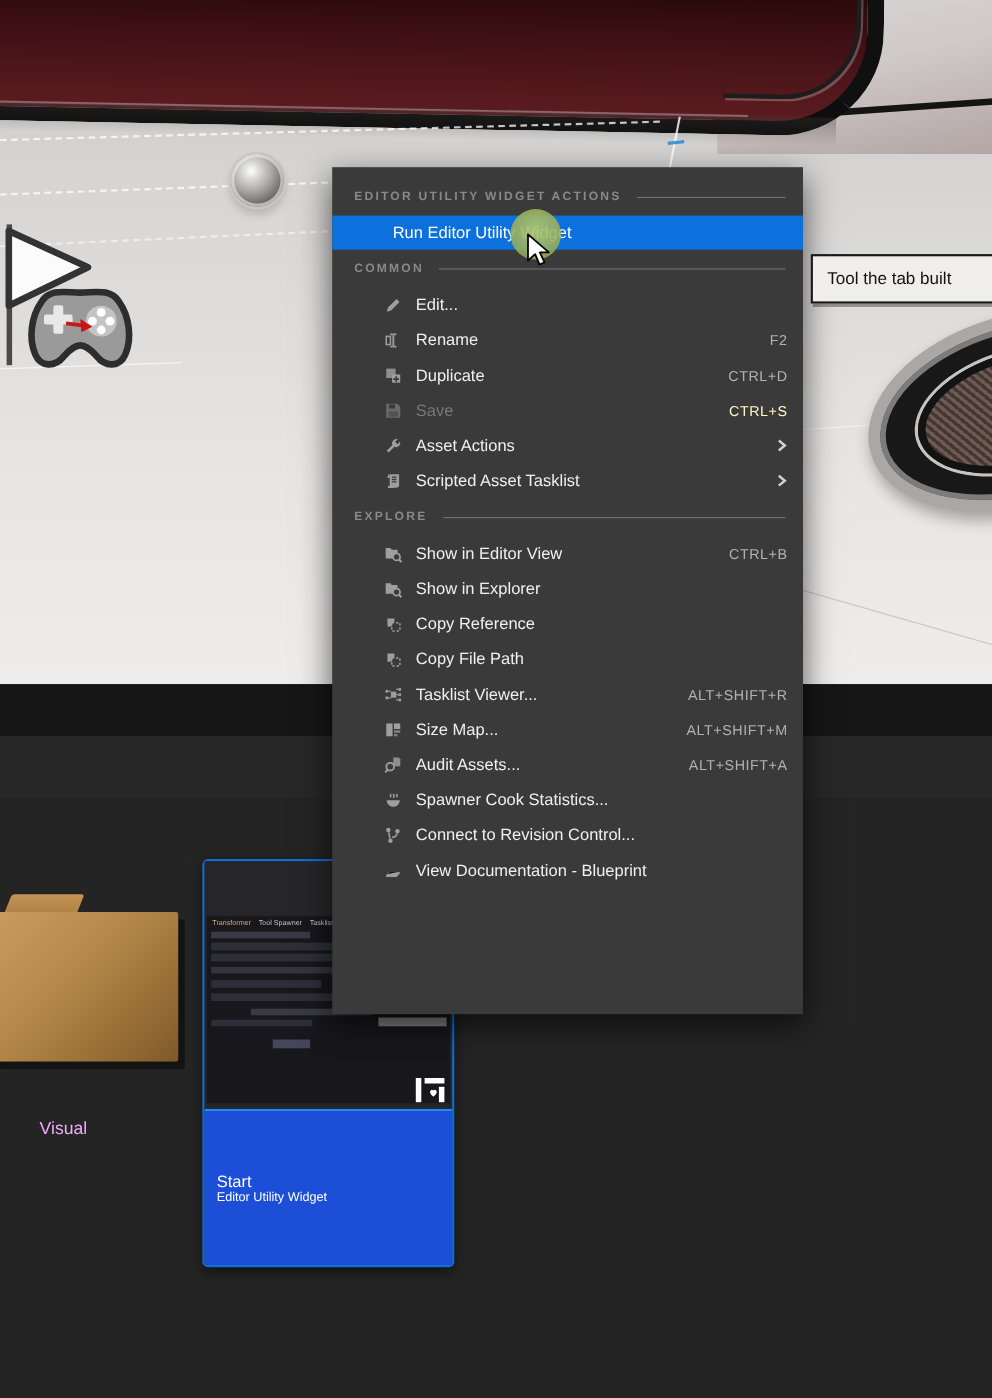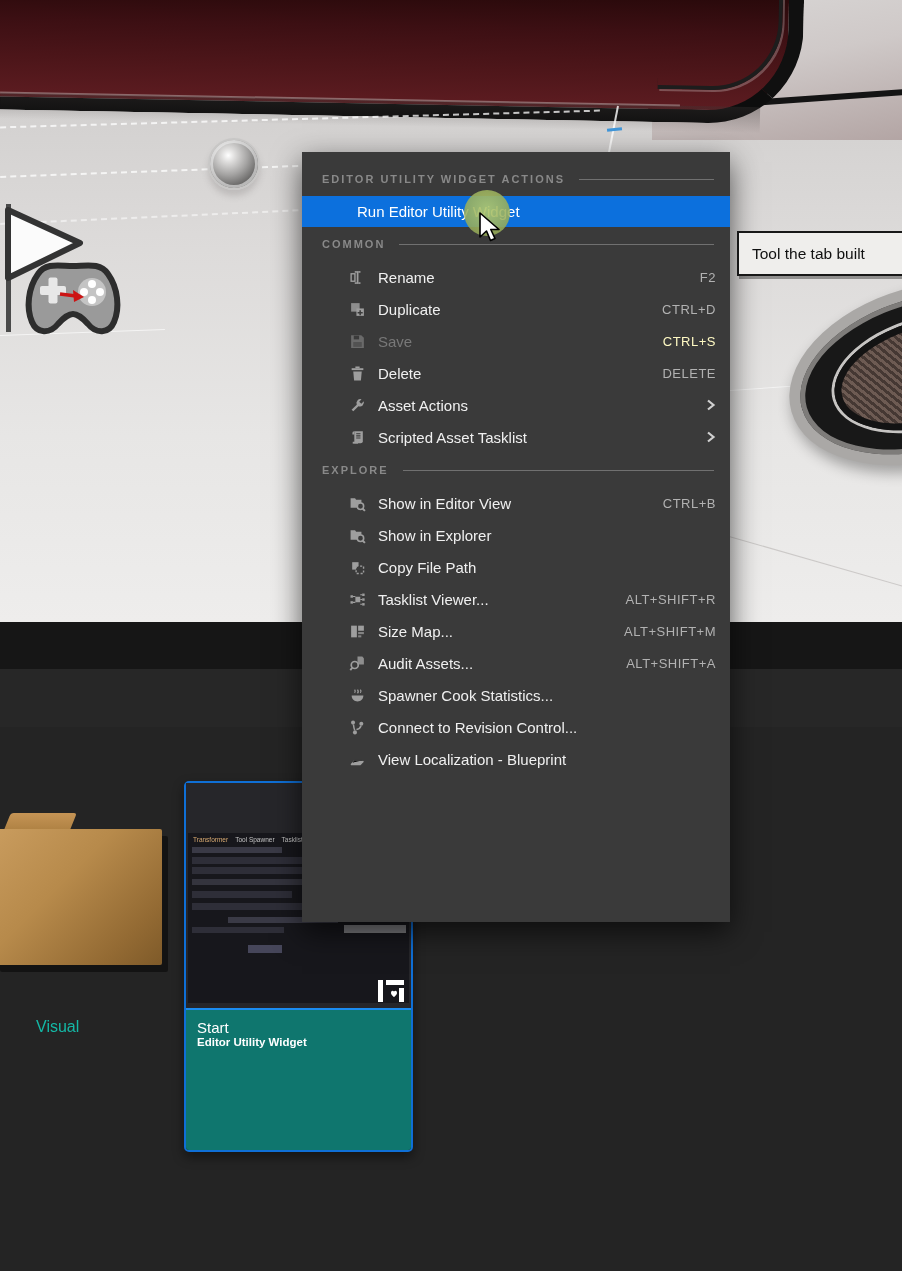--- a/index.html
+++ b/index.html
@@ -49,45 +49,45 @@
   .black-strip{position:absolute;left:0;top:622px;width:902px;height:47px;background:#161616;}
   .cb-toolbar{position:absolute;left:0;top:669px;width:902px;height:58px;background:#272727;border-bottom:1px solid #1c1c1c;}
   .cb-content{position:absolute;left:0;top:727px;width:902px;height:544px;background:#242424;}
   
   .folder{position:absolute;left:-6px;top:86px;width:170px;height:158px;}
   .folder-tab{position:absolute;left:12px;top:0;width:66px;height:24px;background:linear-gradient(180deg,#c59455,#a67a3c);
     transform:skewX(-22deg);border-radius:3px 3px 0 0;}
   .folder-body{position:absolute;left:0;top:16px;width:168px;height:136px;border-radius:2px;
     background:linear-gradient(135deg,#c99c5e 0%,#b78a4b 40%,#936a33 80%,#7e5a29 100%);
     box-shadow:6px 7px 0 rgba(0,0,0,.45);}
-  .folder-label{position:absolute;left:36px;top:291px;font-size:16px;color:#14b8a6;}
+  .folder-label{position:absolute;left:36px;top:291px;font-size:16px;color:#f0abfc;}
   
   .tile{position:absolute;left:184px;top:54px;width:229px;height:371px;border-radius:5px;
     border:2px solid #0f6fd6;background:#232327;box-shadow:0 5px 12px rgba(0,0,0,.45);box-sizing:border-box;}
   .tile-thumb{position:relative;width:100%;height:225px;background:#26262a;overflow:hidden;}
   .thumb-shot{position:absolute;left:2px;top:50px;right:2px;height:170px;background:#17171c;}
   .thumb-tabs{display:flex;gap:7px;padding:3px 5px;font-size:6.5px;color:#c3c3c3;white-space:nowrap;}
   .thumb-tabs .tab-hot{color:#d9ab72;}
   .tb-bar{position:absolute;background:#2e2e38;}
   .tb1{left:4px;top:14px;width:90px;height:6px;background:#3a3a46;}
   .tb2{left:4px;top:24px;width:150px;height:7px;}
   .tb3{left:4px;top:34px;width:120px;height:7px;}
   .tb4{left:4px;top:46px;width:140px;height:6px;background:#34343e;}
   .tb5{left:4px;top:58px;width:100px;height:7px;}
   .tb6{left:4px;top:70px;width:130px;height:7px;}
   .tb7{left:40px;top:84px;width:110px;height:6px;background:#3a3a46;}
   .tb8{left:4px;top:94px;width:92px;height:6px;}
   .tb9{left:60px;top:112px;width:34px;height:8px;background:#46465a;}
   .tb10{left:156px;top:92px;width:62px;height:8px;background:#7e7e82;}
   .widget-icon{position:absolute;right:6px;bottom:5px;width:28px;height:24px;}
-  .tile-footer{position:absolute;left:0;bottom:0;width:100%;height:142px;background:#0f766e;
+  .tile-footer{position:absolute;left:0;bottom:0;width:100%;height:142px;background:#1d4ed8;
     border-top:2px solid #1b8cf0;border-radius:0 0 3px 3px;box-sizing:border-box;
-    display:flex;flex-direction:column;justify-content:flex-start;padding:9px 11px 8px;}
+    display:flex;flex-direction:column;justify-content:center;padding:9px 11px 8px;}
   .tile-title{font-size:15px;color:#ffffff;}
-  .tile-type{font-size:11.5px;font-weight:bold;color:#ffffff;}
+  .tile-type{font-size:11.5px;font-weight:normal;color:#ffffff;}
   
   .menu{position:absolute;left:302px;top:152px;width:428px;height:770px;background:#3a3a3a;
     box-shadow:0 10px 28px rgba(0,0,0,.65);padding-top:10px;box-sizing:border-box;overflow:hidden;}
   .menu-header{height:34px;display:flex;align-items:center;padding:0 16px 0 20px;}
   .menu-header-label{font-size:11px;font-weight:bold;letter-spacing:2px;color:#898989;white-space:nowrap;}
   .menu-header-line{flex:1;height:1px;background:#707070;margin-left:14px;}
   .menu-item{height:32px;display:flex;align-items:center;padding-right:14px;color:#f0f0f0;font-size:15px;cursor:default;}
   .menu-item .mi-icon{width:18px;height:18px;margin-left:46px;display:flex;align-items:center;justify-content:center;color:#9e9e9e;flex:none;}
   .menu-item .mi-icon svg{width:17px;height:17px;display:block;}
   .menu-item .mi-label{margin-left:12px;white-space:nowrap;}
@@ -209,20 +209,28 @@
       </div>
     </div>
     <div class="menu-section">
       <div class="menu-header">
         <span class="menu-header-label">COMMON</span>
         <span class="menu-header-line"></span>
       </div>
       <div class="menu-item">
         <span class="mi-icon">
           <svg viewBox="0 0 16 16">
+            <path d="M2.5 13.5l1-3.6 7.3-7.3 2.6 2.6-7.3 7.3-3.6 1z" fill="currentColor"></path>
+          </svg>
+        </span>
+        <span class="mi-label">Edit...</span>
+      </div>
+      <div class="menu-item">
+        <span class="mi-icon">
+          <svg viewBox="0 0 16 16">
             <rect x="2" y="4.5" width="3.6" height="7" fill="none" stroke="currentColor" stroke-width="1.3"></rect>
             <rect x="7.3" y="2" width="1.6" height="12" fill="currentColor"></rect>
             <rect x="5.4" y="2" width="2" height="1.5" fill="currentColor"></rect>
             <rect x="8.8" y="2" width="2" height="1.5" fill="currentColor"></rect>
             <rect x="5.4" y="12.5" width="2" height="1.5" fill="currentColor"></rect>
             <rect x="8.8" y="12.5" width="2" height="1.5" fill="currentColor"></rect>
           </svg>
         </span>
         <span class="mi-label">Rename</span>
         <span class="mi-shortcut">F2</span>
@@ -245,31 +253,20 @@
             <rect x="4.5" y="2.5" width="5" height="3.5" fill="#3a3a3a"></rect>
             <rect x="4" y="8.5" width="8" height="4.5" fill="#3a3a3a" opacity=".5"></rect>
           </svg>
         </span>
         <span class="mi-label">Save</span>
         <span class="mi-shortcut">CTRL+S</span>
       </div>
       <div class="menu-item">
         <span class="mi-icon">
           <svg viewBox="0 0 16 16">
-            <rect x="2.5" y="3" width="11" height="1.8" fill="currentColor"></rect>
-            <rect x="6" y="1.4" width="4" height="1.6" fill="currentColor"></rect>
-            <path d="M4 6h8l-.8 8.5H4.8z" fill="currentColor"></path>
-          </svg>
-        </span>
-        <span class="mi-label">Delete</span>
-        <span class="mi-shortcut">DELETE</span>
-      </div>
-      <div class="menu-item">
-        <span class="mi-icon">
-          <svg viewBox="0 0 16 16">
             <path d="M13.9 4.1a3.7 3.7 0 01-5 4.5l-4.8 4.9L2.4 12l4.9-4.8a3.7 3.7 0 014.5-5L9.6 4.4l2 2z" fill="currentColor"></path>
           </svg>
         </span>
         <span class="mi-label">Asset Actions</span>
         <span class="mi-arrow">
           <svg width="11" height="12" viewBox="0 0 11 12">
             <polyline points="3,1.5 8.5,6 3,10.5" fill="none" stroke="currentColor" stroke-width="2.2"></polyline>
           </svg>
         </span>
       </div>
@@ -311,20 +308,29 @@
           <svg viewBox="0 0 16 16">
             <path d="M1.5 3h4.2l1 1.5h5V12h-10.2z" fill="currentColor"></path>
             <circle cx="10.8" cy="10.6" r="3" fill="#3a3a3a" stroke="currentColor" stroke-width="1.5"></circle>
             <path d="M12.9 12.9l2.1 2.1" stroke="currentColor" stroke-width="1.8"></path>
           </svg>
         </span>
         <span class="mi-label">Show in Explorer</span>
       </div>
     </div>
     <div class="menu-section">
+      <div class="menu-item">
+        <span class="mi-icon">
+          <svg viewBox="0 0 16 16">
+            <path d="M3 3h6v7H3z" fill="currentColor"></path>
+            <rect x="6.7" y="6.7" width="7" height="7" fill="#3a3a3a" stroke="currentColor" stroke-width="1.3" stroke-dasharray="2 1.7"></rect>
+          </svg>
+        </span>
+        <span class="mi-label">Copy Reference</span>
+      </div>
       <div class="menu-item">
         <span class="mi-icon">
           <svg viewBox="0 0 16 16">
             <path d="M3 3h6v7H3z" fill="currentColor"></path>
             <rect x="6.7" y="6.7" width="7" height="7" fill="#3a3a3a" stroke="currentColor" stroke-width="1.3" stroke-dasharray="2 1.7"></rect>
           </svg>
         </span>
         <span class="mi-label">Copy File Path</span>
       </div>
       <div class="menu-item">
@@ -385,21 +391,21 @@
         </span>
         <span class="mi-label">Connect to Revision Control...</span>
       </div>
       <div class="menu-item">
         <span class="mi-icon">
           <svg viewBox="0 0 16 16">
             <path d="M1.5 12.5L4.6 9h8.4l1 1.1-3.2 3.4H2z" fill="currentColor"></path>
             <path d="M3.6 10.8l1.8-2h7.6" stroke="#3a3a3a" stroke-width="1"></path>
           </svg>
         </span>
-        <span class="mi-label">View Localization - Blueprint</span>
+        <span class="mi-label">View Documentation - Blueprint</span>
       </div>
     </div>
   </div>
 
 <div class="tooltip">
   <span>Tool the tab built</span>
 </div>
 
 <div class="click-circle"></div>
 <div class="cursor">

